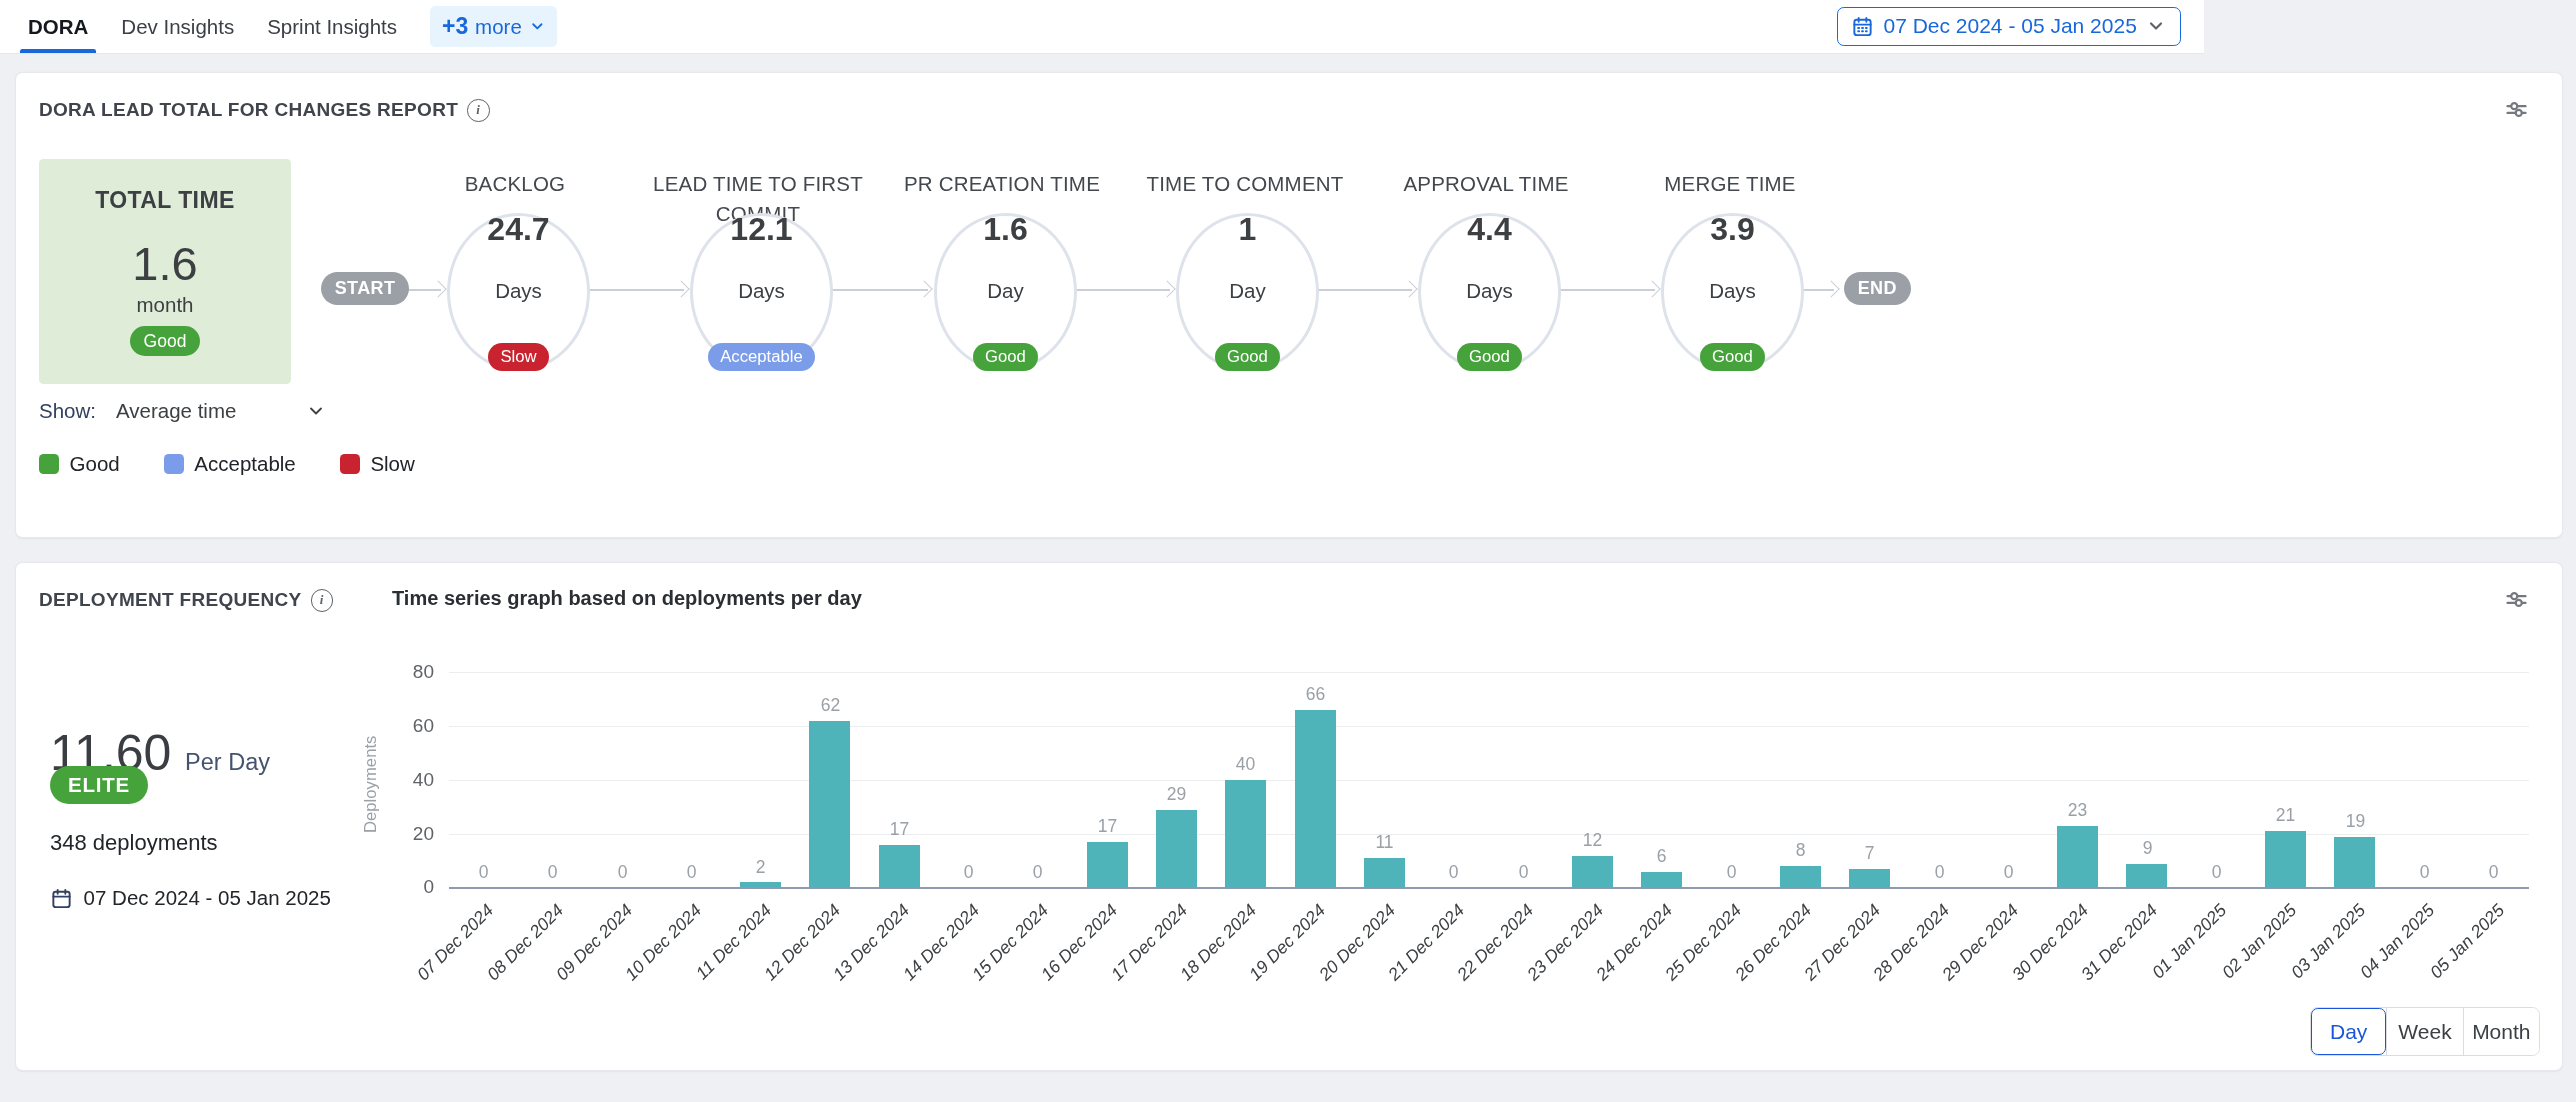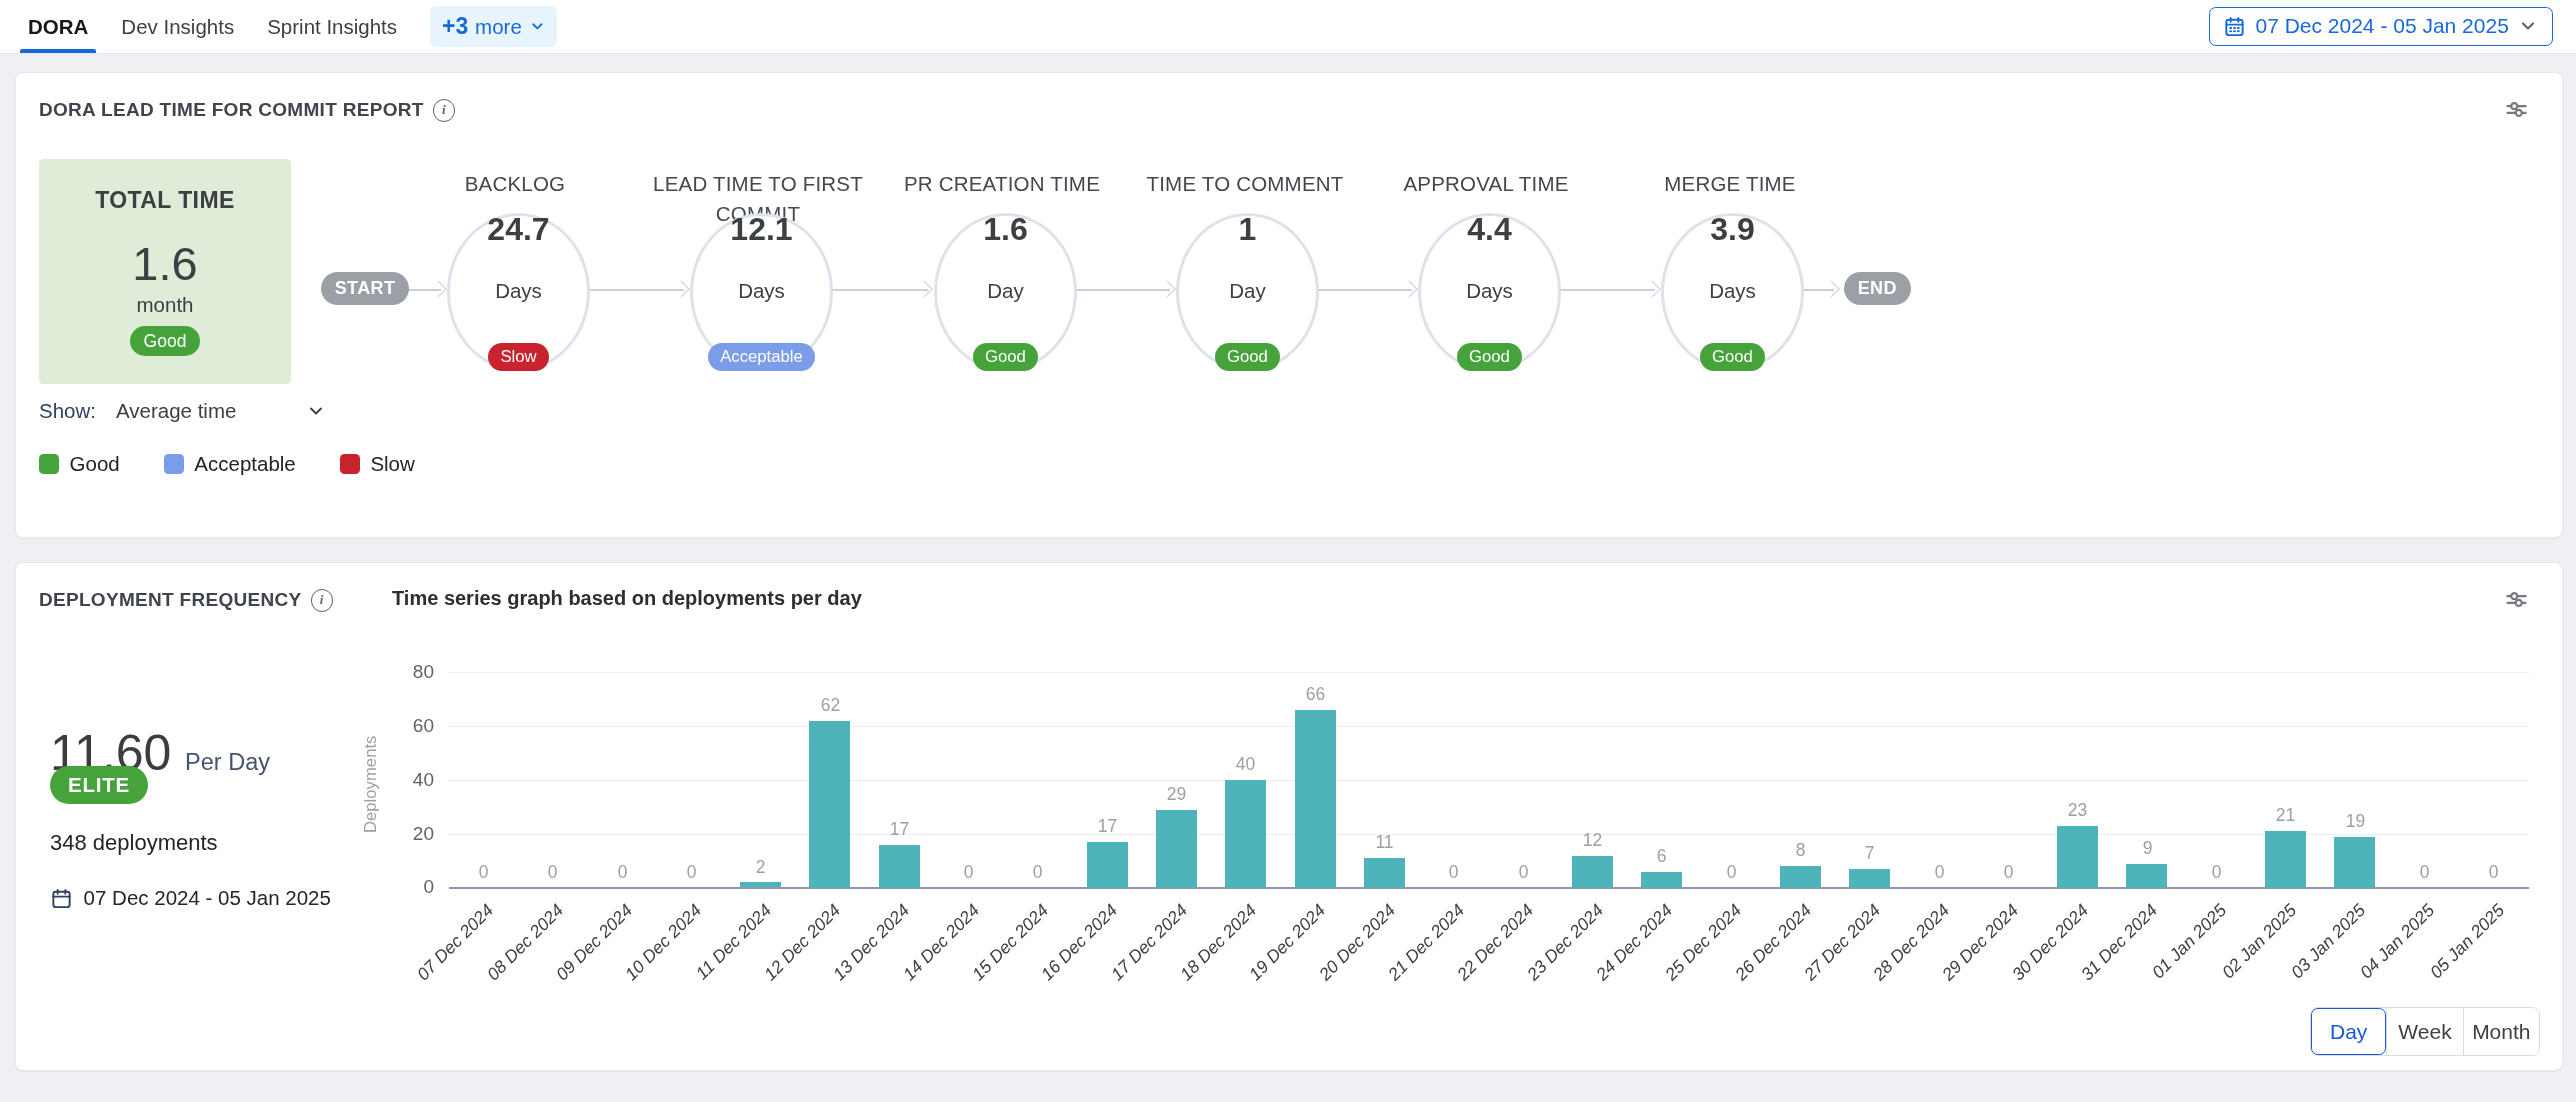--- a/index.html
+++ b/index.html
@@ -2,21 +2,21 @@
 <html style="font-size:12px"><head>
 <meta charset="utf-8">
 <style>
   html,body{margin:0;padding:0;}
   body{
     width:2576px;height:1102px;position:relative;background:#eef0f3;
     font-family:"Liberation Sans","DejaVu Sans",sans-serif;color:#3c4043;
     overflow:hidden;-webkit-font-smoothing:antialiased;
   }
   
-  .topbar{position:absolute;left:0;top:0;width:2576px;height:53px;background:#fff;border-bottom:0.8px solid #e5e7ec;display:flex;align-items:center;}
+  .topbar{position:absolute;left:0;top:0;width:2204px;height:53px;background:#fff;border-bottom:0.8px solid #e5e7ec;display:flex;align-items:center;}
   .tabs{display:flex;align-items:center;height:53px;padding-left:28px;gap:33px;}
   .tab{position:relative;height:53px;display:flex;align-items:center;font-size:20.5px;color:#3b3f46;cursor:pointer;}
   .tab.active{color:#15181d;font-weight:700;}
   .tab.active .tab-underline{position:absolute;left:-7.6px;right:-7.6px;bottom:0;height:3.8px;background:#1868db;border-radius:2.3px 2.3px 0 0;}
   .more-chip{display:flex;align-items:center;gap:6.8px;background:#e8f4fd;border-radius:5.3px;padding:6.8px 12px;color:#1868db;font-size:20.5px;cursor:pointer;}
   .more-chip .plus{font-size:23px;font-weight:600;}
   .date-btn{position:absolute;right:23.5px;top:6.8px;height:39px;display:flex;align-items:center;gap:9px;background:#fff;border:1.5px solid #1868db;border-radius:6.8px;padding:0 13.7px;color:#1868db;font-size:21px;font-weight:500;font-family:inherit;cursor:pointer;}
   .date-btn .chev{color:#5f6368;}
   
   .card{position:absolute;left:15px;width:2546px;background:#fff;border:0.8px solid #e6e8ed;border-radius:7.6px;box-shadow:0 0.8px 1.5px rgba(16,24,40,.05);}
@@ -110,21 +110,21 @@
       </svg>
     <span>07 Dec 2024 - 05 Jan 2025</span>
     <svg class="chev-svg chev" width="20" height="20" viewBox="0 0 24 24" fill="none" stroke="#5f6368" stroke-width="2.6" stroke-linecap="round" stroke-linejoin="round">
         <polyline points="6 9 12 15 18 9"></polyline>
       </svg>
   </button>
 </header>
 
 <section class="card card1">
   <div class="sec-title">
-    <span>DORA LEAD TIME FOR COMMIT REPORT</span>
+    <span>DORA LEAD TOTAL FOR CHANGES REPORT</span>
     <span class="info-icon">i</span>
   </div>
   <div class="sliders-btn">
     <svg width="27" height="27" viewBox="0 0 24 24" fill="none" stroke="#75797f" stroke-width="2" stroke-linecap="round">
         <line x1="4" y1="9" x2="20" y2="9"></line>
         <circle cx="10" cy="9" r="2.7" fill="#fff"></circle>
         <line x1="4" y1="15" x2="20" y2="15"></line>
         <circle cx="14" cy="15" r="2.7" fill="#fff"></circle>
       </svg>
   </div>

